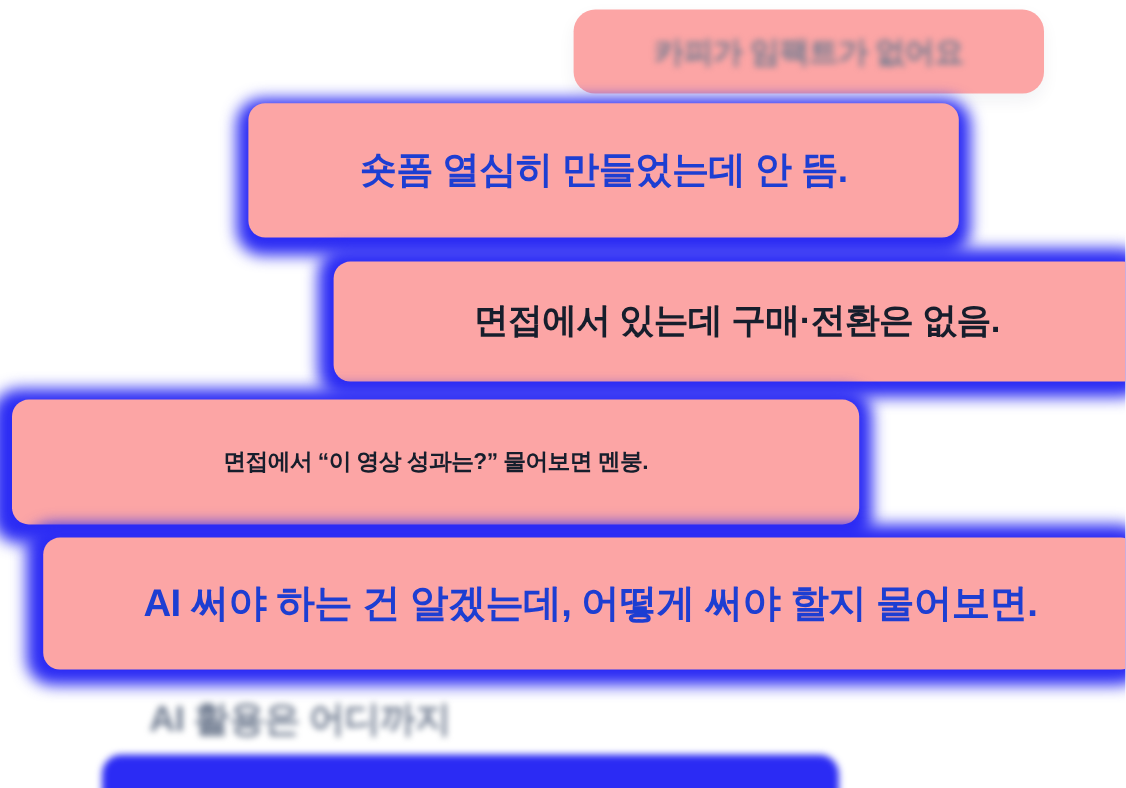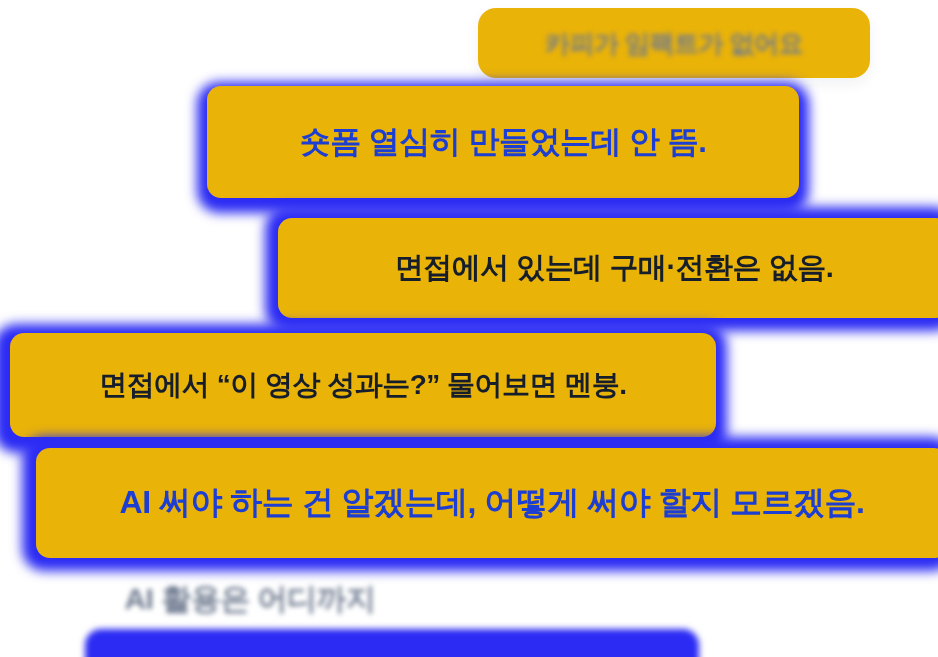--- a/index.html
+++ b/index.html
@@ -18,21 +18,21 @@
   .bubble { position: absolute; }
   .glow {
     position: absolute;
     background: #2b2bf4;
     border-radius: 22px;
     filter: blur(6px);
   }
   .face {
     position: absolute;
     inset: 0;
-    background: #eab308;
+    background: #fca5a5;
     border-radius: 14px;
     display: flex;
     align-items: center;
     justify-content: center;
   }
   .face.plain {
     box-shadow: 0 6px 14px rgba(20, 30, 60, 0.06);
     border-radius: 18px;
   }
   .txt {
@@ -58,21 +58,21 @@
   .b1 .txt { font-size: 31px; }
 
   
   .b2 { left: 278px; top: 218px; width: 672px; height: 100px; }
   .g2 { top: -11px; left: -13px; right: -6px; bottom: -13px; }
   .b2 .txt { font-size: 29px; }
 
   
   .b3 { left: 10px; top: 333px; width: 706px; height: 104px; }
   .g3 { top: -9px; left: -16px; right: -11px; bottom: -16px; }
-  .b3 .txt { font-size: 28px; }
+  .b3 .txt { font-size: 19px; }
 
   
   .b4 { left: 36px; top: 448px; width: 912px; height: 110px; }
   .g4 { top: -11px; left: -14px; right: -6px; bottom: -13px; }
   .b4 .txt { font-size: 32px; }
 
   
   .b5 { left: 55px; top: 572px; width: 390px; height: 54px; }
   .b5 .face { background: transparent; }
   .b5 .txt { font-size: 30px; }
@@ -117,21 +117,21 @@
   <div class="bubble b3">
     <div class="glow g3"></div>
     <div class="face">
       <span class="txt dark">면접에서 “이 영상 성과는?” 물어보면 멘붕.</span>
     </div>
   </div>
 
   <div class="bubble b4">
     <div class="glow g4"></div>
     <div class="face">
-      <span class="txt blue">AI 써야 하는 건 알겠는데, 어떻게 써야 할지 모르겠음.</span>
+      <span class="txt blue">AI 써야 하는 건 알겠는데, 어떻게 써야 할지 물어보면.</span>
     </div>
   </div>
 
   <div class="bubble b5">
     <div class="face">
       <span class="txt blurred">AI 활용은 어디까지</span>
     </div>
   </div>
 
   <div class="bottom-bar"></div>

